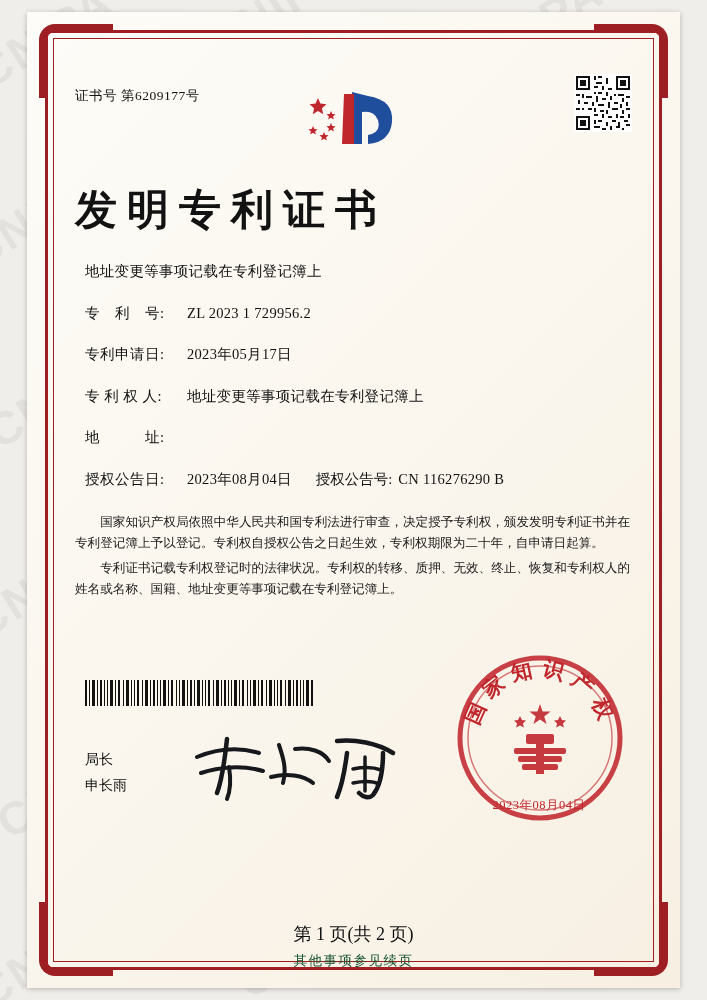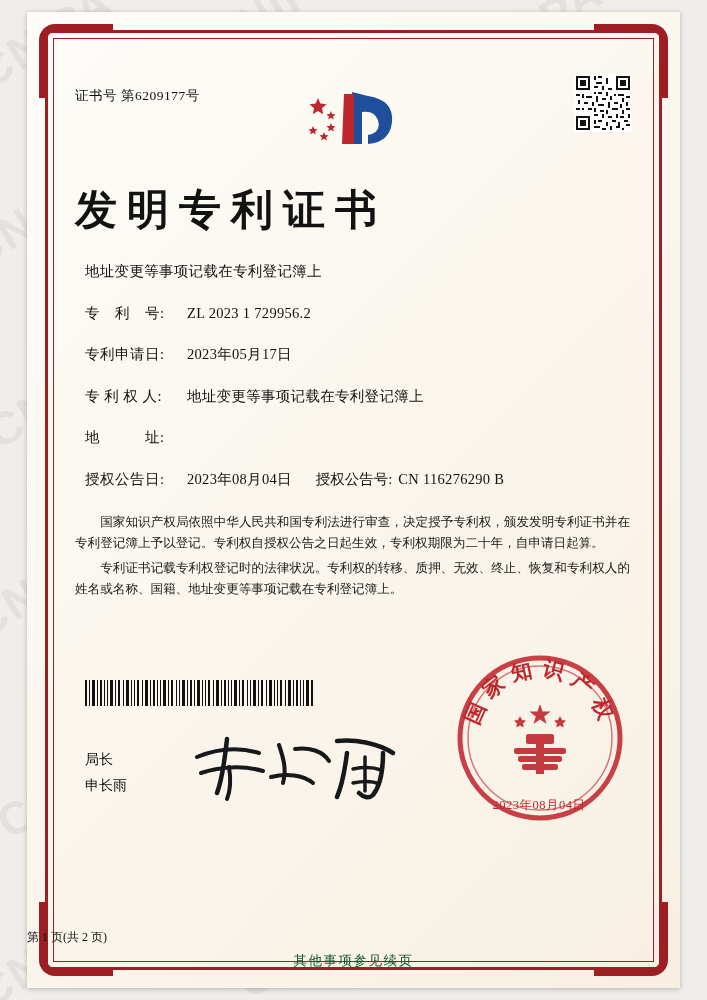--- a/index.html
+++ b/index.html
@@ -159,21 +159,22 @@
     width:170px;
     text-align:center;
     font-size:12.5px;
     color:#c0272d;
     letter-spacing:0.5px;
   }
 
   .page-num{
     position:absolute;
     left:0;right:0;bottom:42px;
-    font-size:12px;
+    text-align:center;
+    font-size:18px;
     color:#111;
   }
   .footnote-outer{
     position:absolute;
     left:27px;right:27px;
     top:952px;
     text-align:center;
     font-size:13.5px;
     color:#14532d;
     letter-spacing:1.5px;

